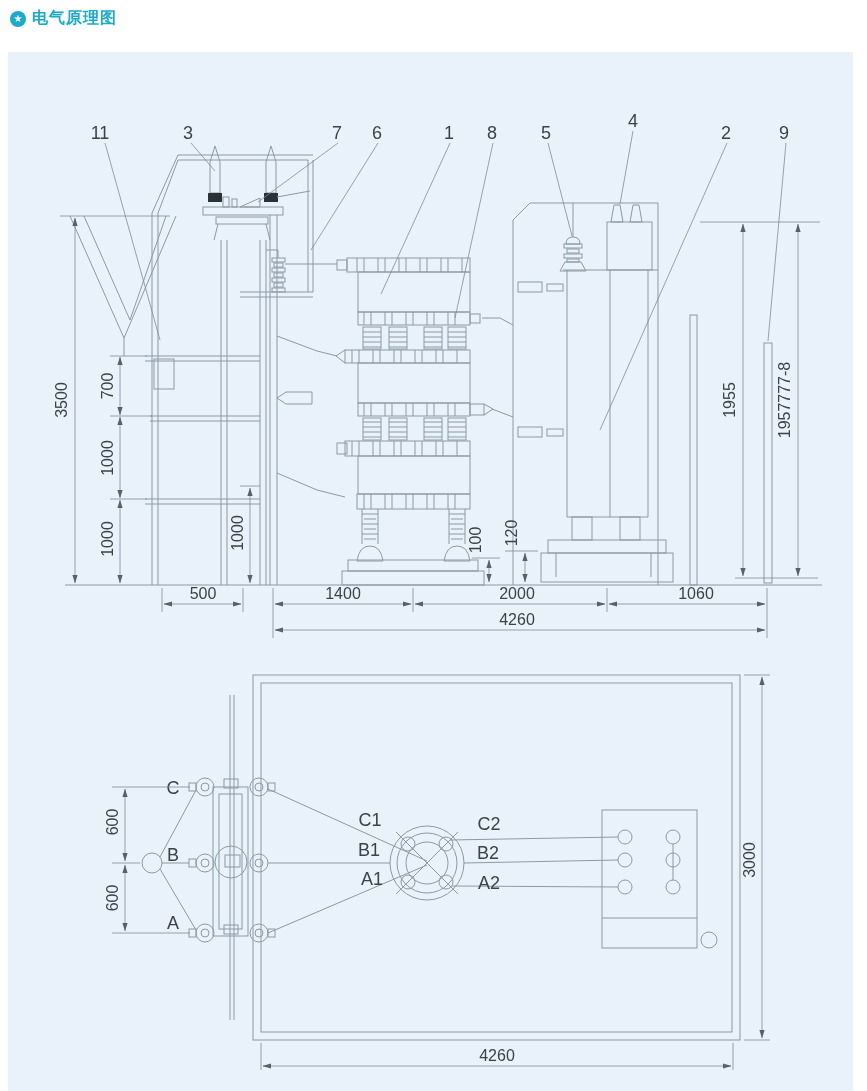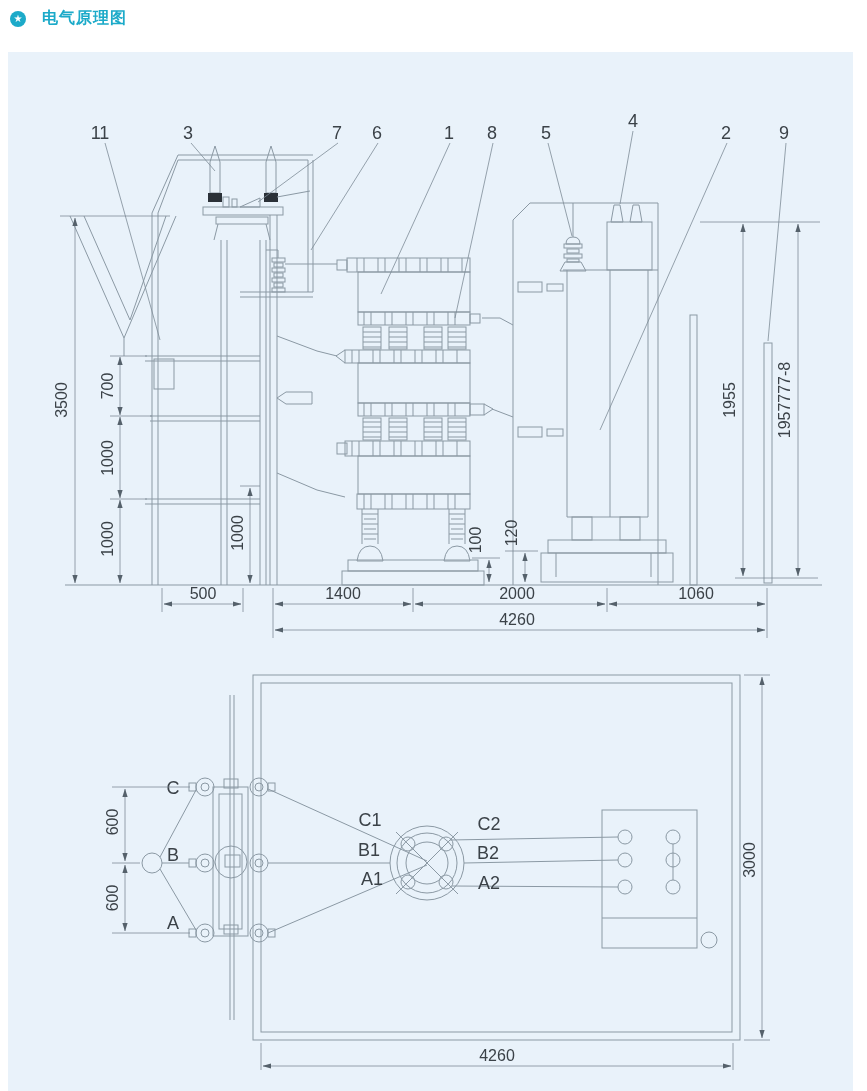--- a/index.html
+++ b/index.html
@@ -1,20 +1,20 @@
 <!DOCTYPE html>
 <html><head>
 <meta charset="utf-8">
 <style>
   html,body{margin:0;padding:0;background:#ffffff;width:867px;height:1091px;overflow:hidden;
     font-family:"Liberation Sans", sans-serif;}
   .header{position:absolute;left:10px;top:8px;display:flex;align-items:center;gap:6px;}
   .hicon{width:16px;height:16px;border-radius:50%;background:#1caac9;color:#fff;
     font-size:10px;line-height:16px;text-align:center;display:inline-block;}
-  .htitle{color:#1caac9;font-size:16px;font-weight:bold;letter-spacing:1px;margin-left:10px;}
+  .htitle{color:#1caac9;font-size:16px;font-weight:bold;letter-spacing:1px;}
   .panel{position:absolute;left:8px;top:52px;width:845px;height:1039px;background:#e9f2fa;}
   svg{position:absolute;left:0;top:0;}
   .ln{fill:none;stroke:#8b99a4;stroke-width:1;}
   .blk{fill:#2b3138;stroke:none;}
   .ext{fill:none;stroke:#7e8c97;stroke-width:0.8;}
   .dim{fill:none;stroke:#7e8c97;stroke-width:0.8;marker-start:url(#ar);marker-end:url(#ar);}
   .dt{font-family:"Liberation Sans",sans-serif;font-size:16px;fill:#3b4248;}
   .ct{font-family:"Liberation Sans",sans-serif;font-size:18px;fill:#3b4248;}
   .mid{text-anchor:middle;}
 </style>

